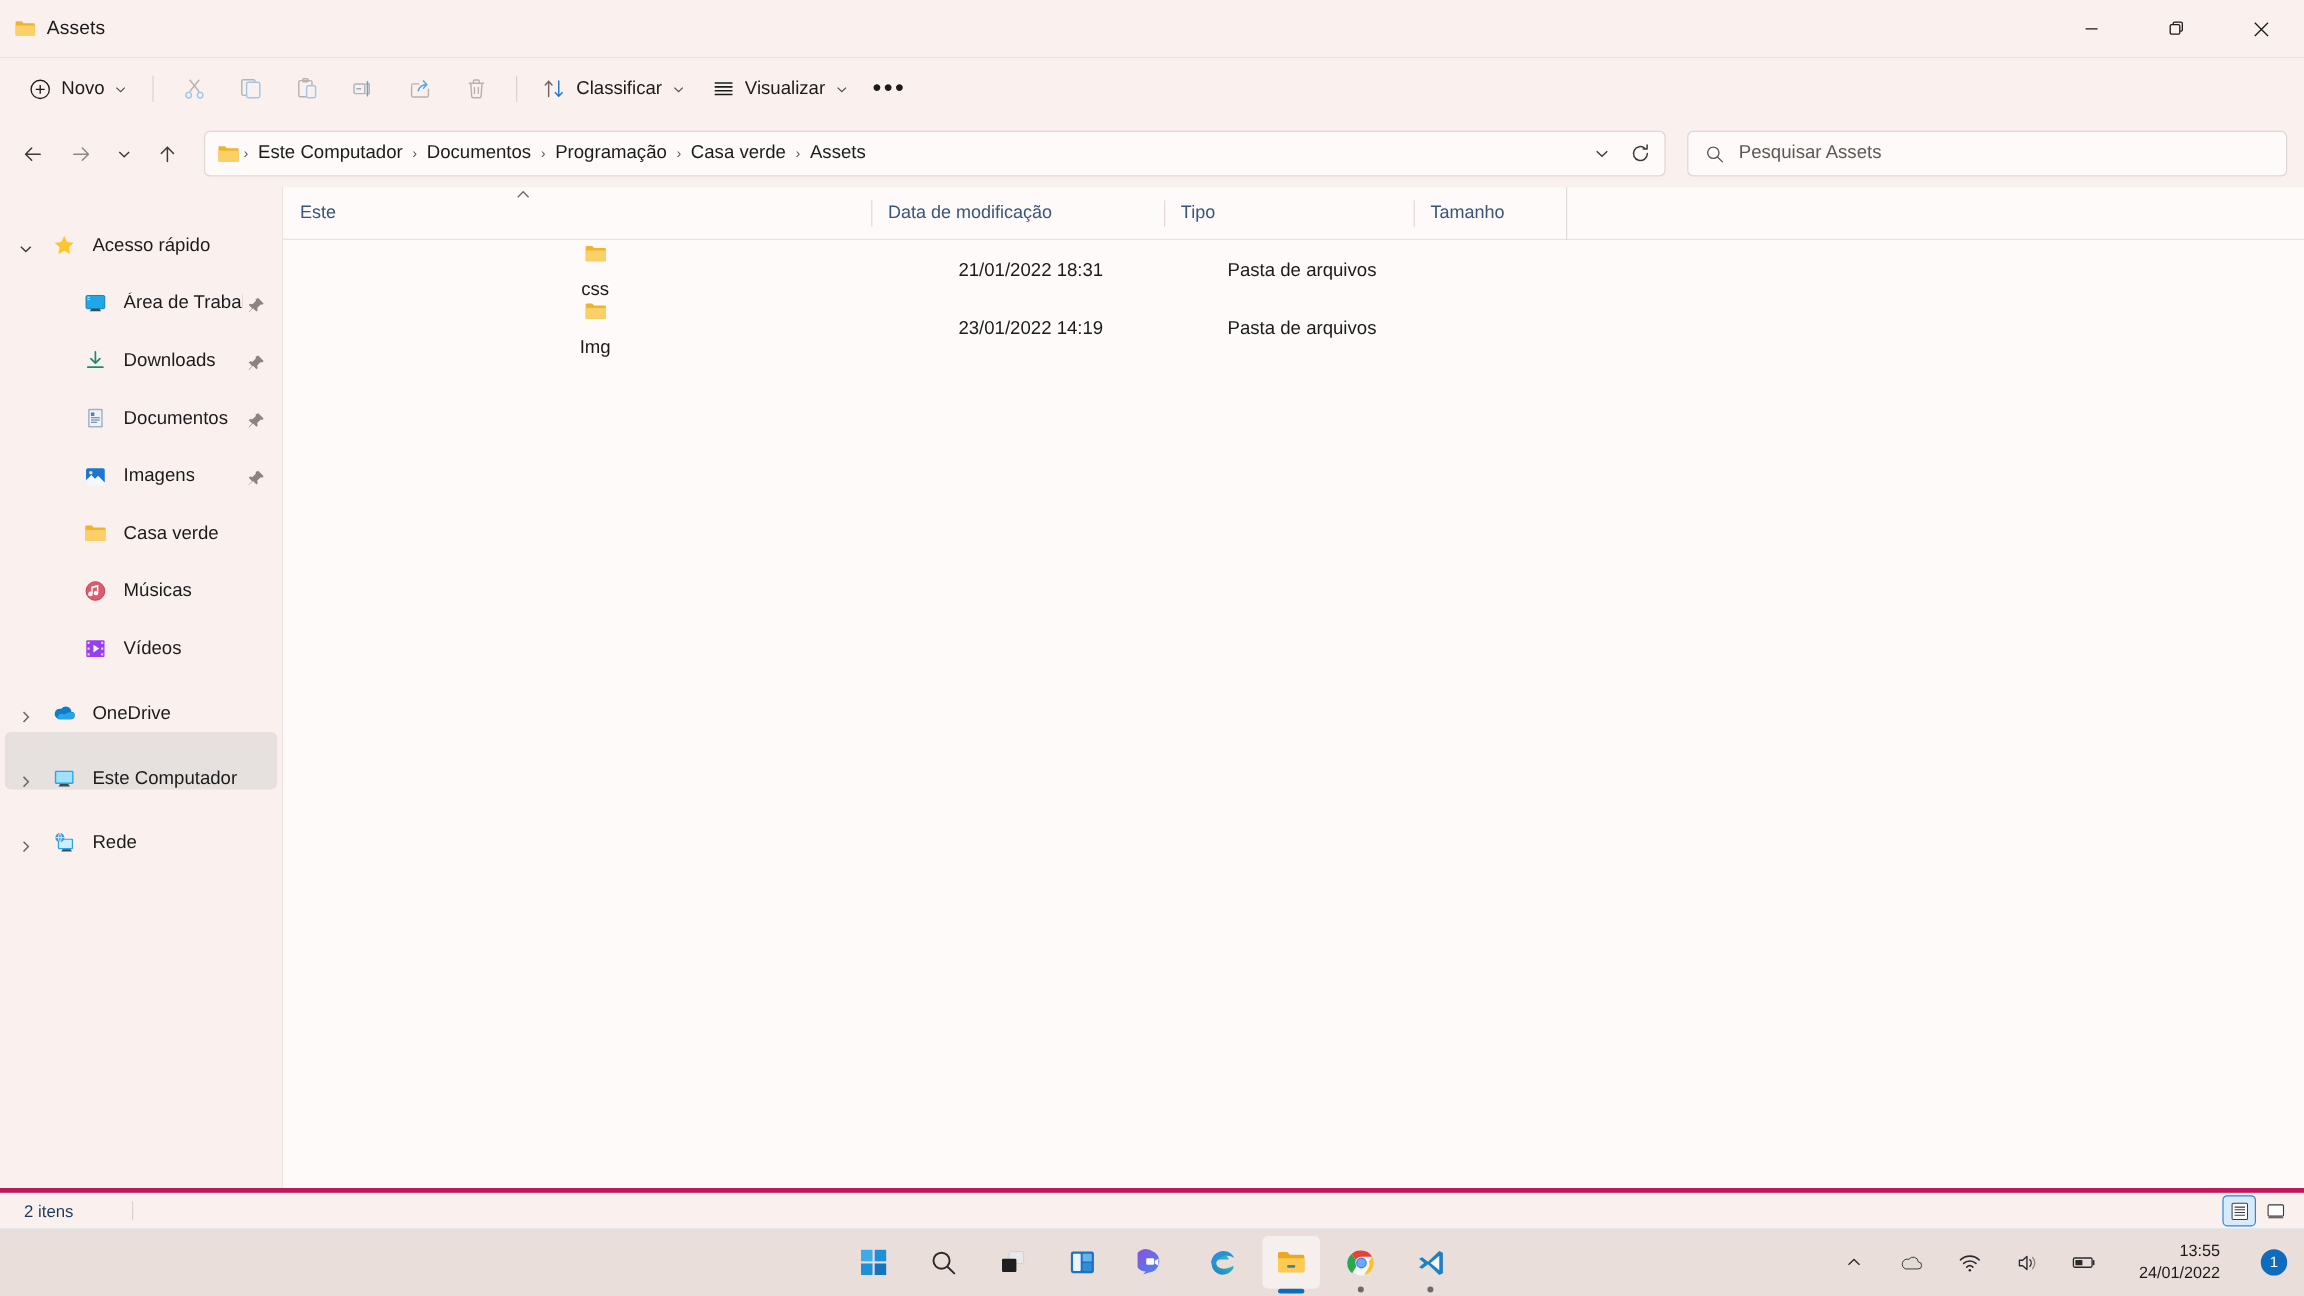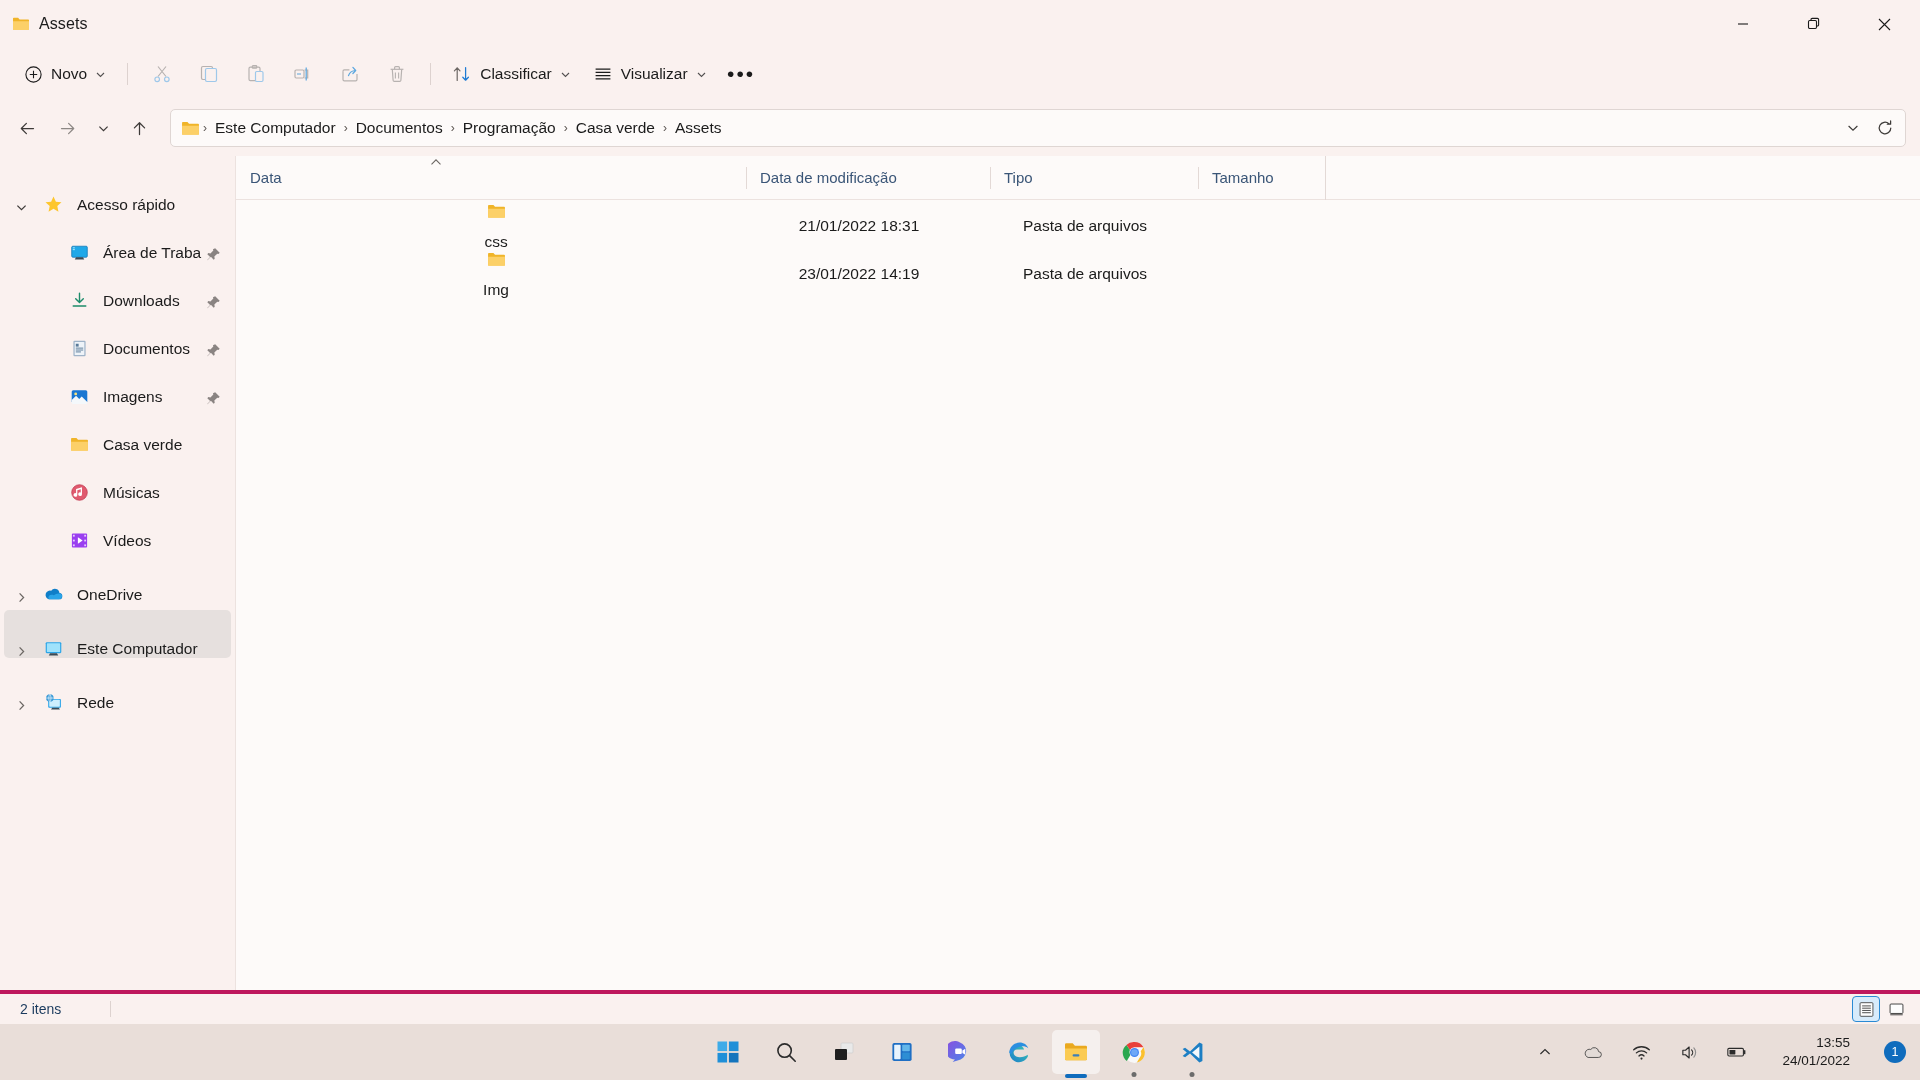--- a/index.html
+++ b/index.html
@@ -149,21 +149,21 @@
     font-size: 15px; color: #3a5577;
     padding-left: 14px; height: 44px;
     display: flex; align-items: center;
     position: relative; cursor: default;
   }
   .col + .col::before {
     content: ""; position: absolute; left: 0; top: 11px;
     width: 1px; height: 22px; background: #e3d9d6;
   }
   .col.c-name { width: 490px; }
-  .col.c-date { width: 244px; margin-left: 20px; }
+  .col.c-date { width: 244px; }
   .col.c-type { width: 208px; }
   .col.c-size { width: 128px; border-right: 1px solid #e3d9d6; }
   .sort-caret {
     position: absolute; top: 2px; left: 50%; transform: translateX(-50%);
     color: #6b6b6b;
   }
   .rows { flex: 1 1 auto; overflow: hidden; padding-top: 2px; }
   .row {
     height: 48px; display: flex; align-items: center;
     cursor: default; margin: 0 8px 0 4px; border-radius: 4px;
@@ -418,20 +418,27 @@
         </div>
         <div class="crumb-act">
           <svg width="18" height="18" viewBox="0 0 18 18">
             <path d="M14.8 9a5.8 5.8 0 1 1-1.9-4.3" fill="none" stroke="#3d3a38" stroke-width="1.25" stroke-linecap="round"></path>
             <path d="M14.6 1.9v3.3h-3.3" fill="none" stroke="#3d3a38" stroke-width="1.25" stroke-linecap="round" stroke-linejoin="round"></path>
           </svg>
         </div>
       </div>
     </div>
 
+    <div class="searchbox">
+      <svg width="17" height="17" viewBox="0 0 17 17">
+        <circle cx="7.2" cy="7.2" r="5" fill="none" stroke="#5d5754" stroke-width="1.2"></circle>
+        <path d="M10.9 10.9l4.4 4.4" stroke="#5d5754" stroke-width="1.2" stroke-linecap="round"></path>
+      </svg>
+      <input type="text" value="" placeholder="Pesquisar Assets" style="">
+    </div>
   </div>
 
   <div class="body-row">
 
     <div class="sidebar">
 
       <div class="nav-row">
         <span class="nav-chev">
           <svg width="13" height="13" viewBox="0 0 13 13">
               <path d="M2.4 4.6l4.1 4 4.1-4" fill="none" stroke="#3d3a38" stroke-width="1.25"></path>
@@ -605,21 +612,21 @@
       </div>
     </div>
 
     <div class="content">
 
       <div class="col-head">
         <div class="col c-name">
           <svg class="sort-caret" width="12" height="8" viewBox="0 0 12 8" style="left:200px">
             <path d="M1.5 6.3L6 1.8l4.5 4.5" fill="none" stroke="#6b6663" stroke-width="1.1"></path>
           </svg>
-          <span>Data</span>
+          <span>Este</span>
         </div>
         <div class="col c-date">
           <span>Data de modificação</span>
         </div>
         <div class="col c-type">
           <span>Tipo</span>
         </div>
         <div class="col c-size">
           <span>Tamanho</span>
         </div>

